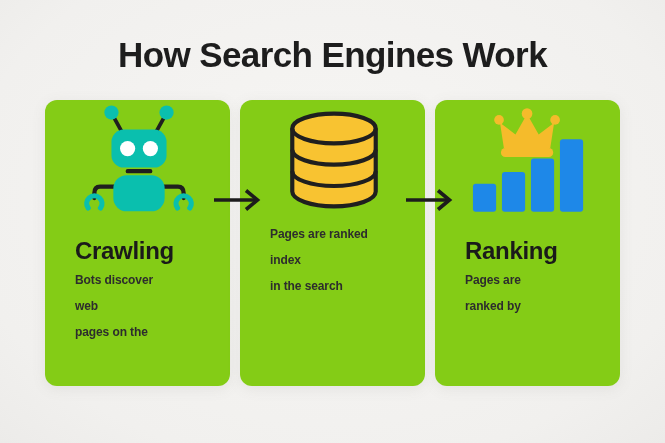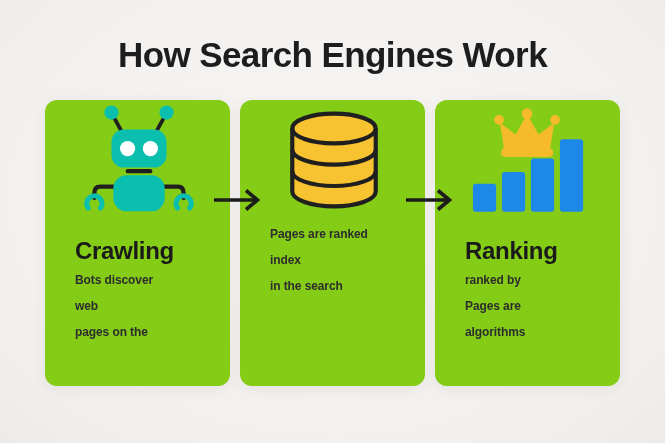--- a/index.html
+++ b/index.html
@@ -140,23 +140,22 @@
           </g>
 
           <rect x="2" y="79" width="24" height="29" rx="3" fill="#1e88e8"></rect>
           <rect x="32" y="67" width="24" height="41" rx="3" fill="#1e88e8"></rect>
           <rect x="62" y="53" width="24" height="55" rx="3" fill="#1e88e8"></rect>
           <rect x="92" y="33" width="24" height="75" rx="3" fill="#1e88e8"></rect>
         </svg>
       </div>
       <h2 class="step-title">Ranking</h2>
       <div class="step-desc">
+        <span>Pages are</span>
         <span>ranked by</span>
-        <span>Pages are</span>
-        <span>algorithms</span>
       </div>
     </div>
 
   </div>
 
   <div class="arrow arrow-1">
     <svg width="52" height="24" viewBox="0 0 52 24">
       <line x1="2" y1="12" x2="43" y2="12" stroke="#1c1c1c" stroke-width="3.6"></line>
       <path d="M34,2.5 L45.5,12 L34,21.5" fill="none" stroke="#1c1c1c" stroke-width="3.6" stroke-linejoin="miter"></path>
     </svg>

